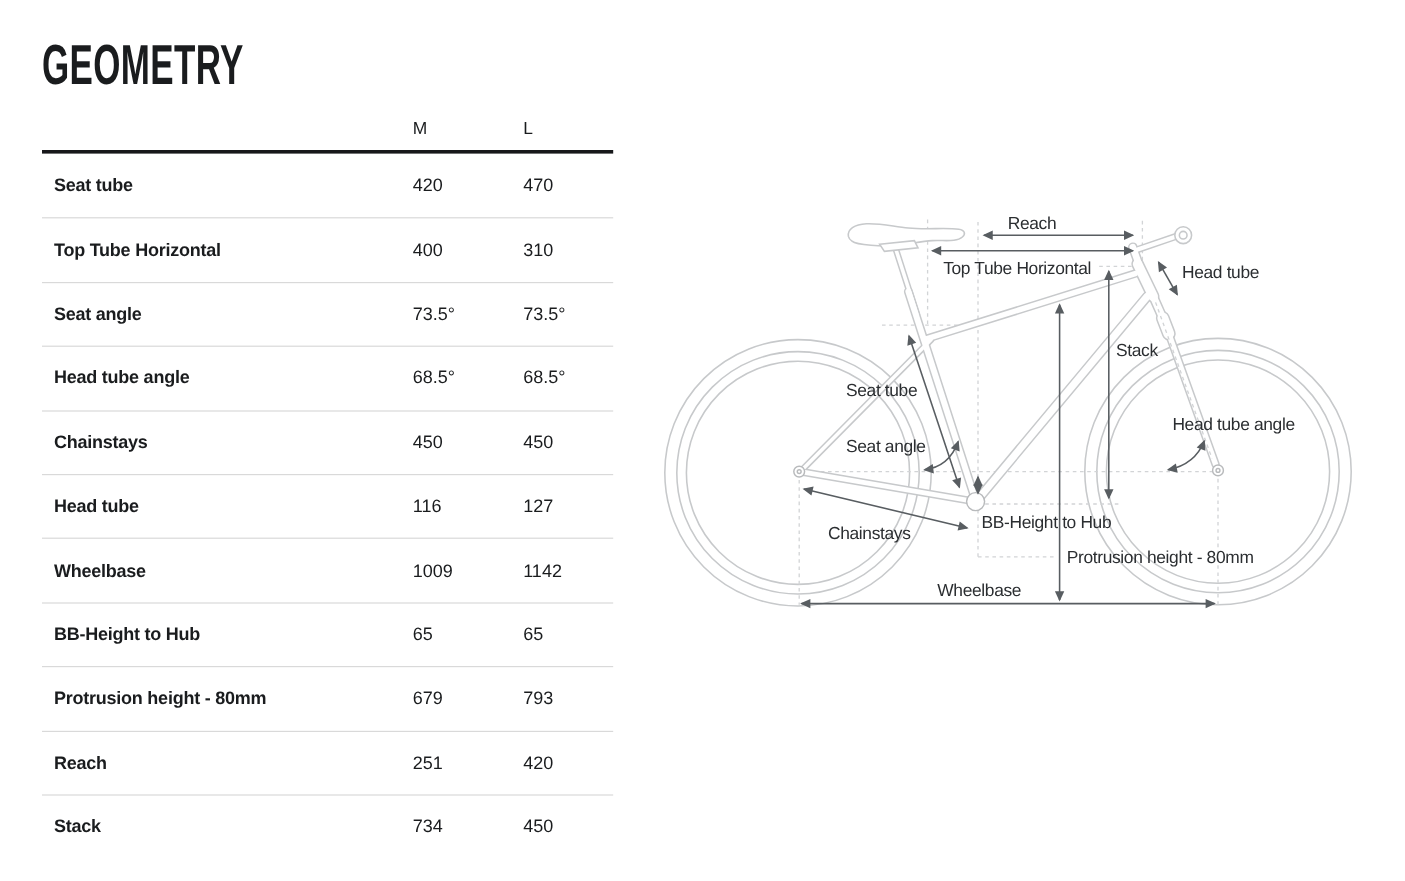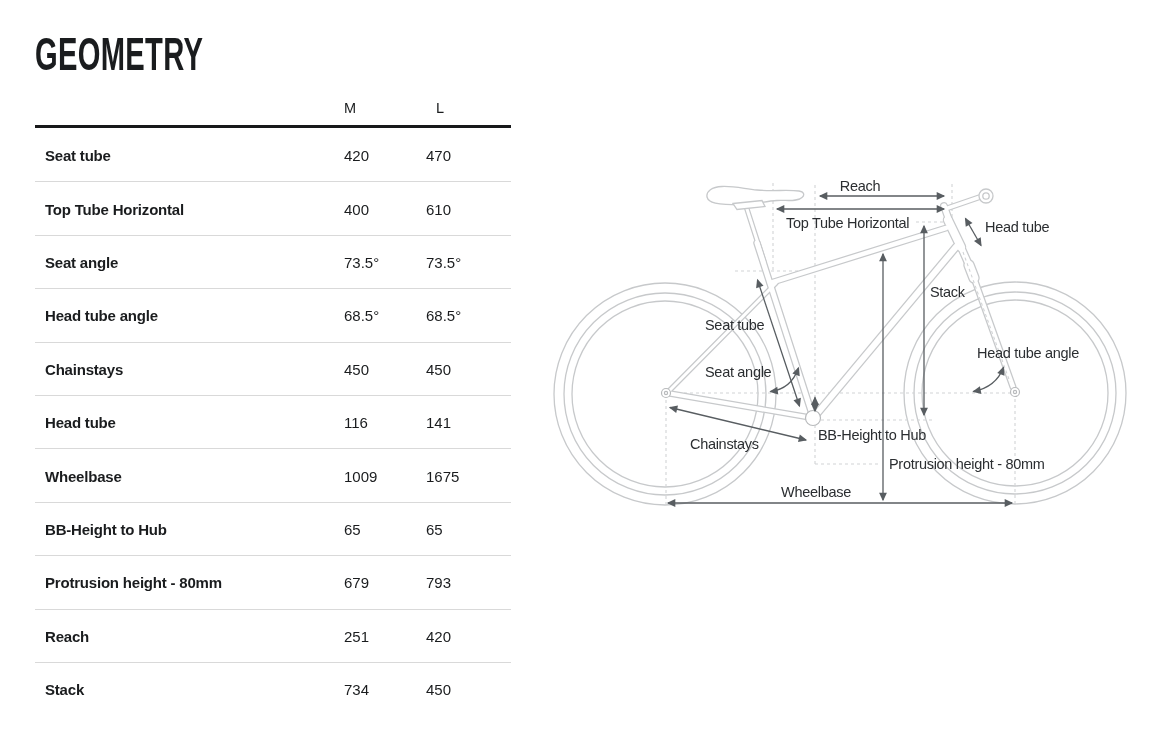--- a/index.html
+++ b/index.html
@@ -17,21 +17,21 @@
     letter-spacing:0.5px;color:var(--text);}
 
   .geo-table{position:absolute;left:35px;top:88px;width:476px;}
   .thead{position:relative;height:40px;border-bottom:3px solid var(--header-rule);}
   .thead span{position:absolute;bottom:9px;font-size:14.5px;color:var(--text);}
   .col-m{left:309px;} .col-l{left:401px;}
   .row{position:relative;height:53.4px;}
   .row + .row{border-top:1px solid var(--separator);}
   .row span{position:absolute;top:50%;transform:translateY(-50%);font-size:15px;}
   .rlabel{left:10px;font-weight:bold;letter-spacing:-0.2px;white-space:nowrap;}
-  .val-m{left:309px;} .val-l{left:391px;}
+  .val-m{left:309px;} .val-l{left:401px;}
 
   svg.diagram{position:absolute;left:540px;top:140px;}
   .wheel{stroke:var(--bike);fill:none;stroke-width:1.3;}
   .cdash{stroke:var(--bike-dash);fill:none;stroke-width:1.1;stroke-dasharray:3 3;}
   .tube-o{stroke:var(--bike);fill:none;stroke-linecap:round;}
   .tube-i{stroke:#fff;fill:none;stroke-linecap:round;}
   .part{stroke:var(--bike);fill:#fff;stroke-width:1.3;}
   .hubp{stroke:#b8babc;fill:#fff;stroke-width:1.2;}
   .dim{stroke:var(--dim);stroke-width:1.3;fill:none;
     marker-start:url(#ah);marker-end:url(#ah);}
@@ -54,21 +54,21 @@
     <div id="tbody">
     <div class="row">
       <span class="rlabel">Seat tube</span>
       <span class="val-m">420</span>
       <span class="val-l">470</span>
     </div>
 
     <div class="row">
       <span class="rlabel">Top Tube Horizontal</span>
       <span class="val-m">400</span>
-      <span class="val-l">610</span>
+      <span class="val-l">310</span>
     </div>
 
     <div class="row">
       <span class="rlabel">Seat angle</span>
       <span class="val-m">73.5°</span>
       <span class="val-l">73.5°</span>
     </div>
 
     <div class="row">
       <span class="rlabel">Head tube angle</span>
@@ -78,27 +78,27 @@
 
     <div class="row">
       <span class="rlabel">Chainstays</span>
       <span class="val-m">450</span>
       <span class="val-l">450</span>
     </div>
 
     <div class="row">
       <span class="rlabel">Head tube</span>
       <span class="val-m">116</span>
-      <span class="val-l">141</span>
+      <span class="val-l">127</span>
     </div>
 
     <div class="row">
       <span class="rlabel">Wheelbase</span>
       <span class="val-m">1009</span>
-      <span class="val-l">1675</span>
+      <span class="val-l">1142</span>
     </div>
 
     <div class="row">
       <span class="rlabel">BB-Height to Hub</span>
       <span class="val-m">65</span>
       <span class="val-l">65</span>
     </div>
 
     <div class="row">
       <span class="rlabel">Protrusion height - 80mm</span>

